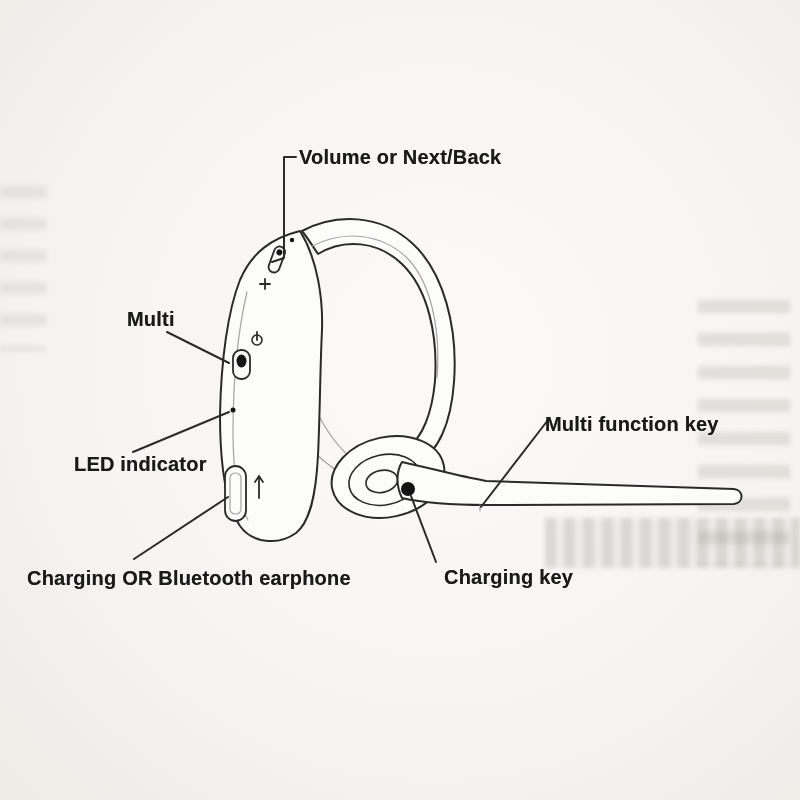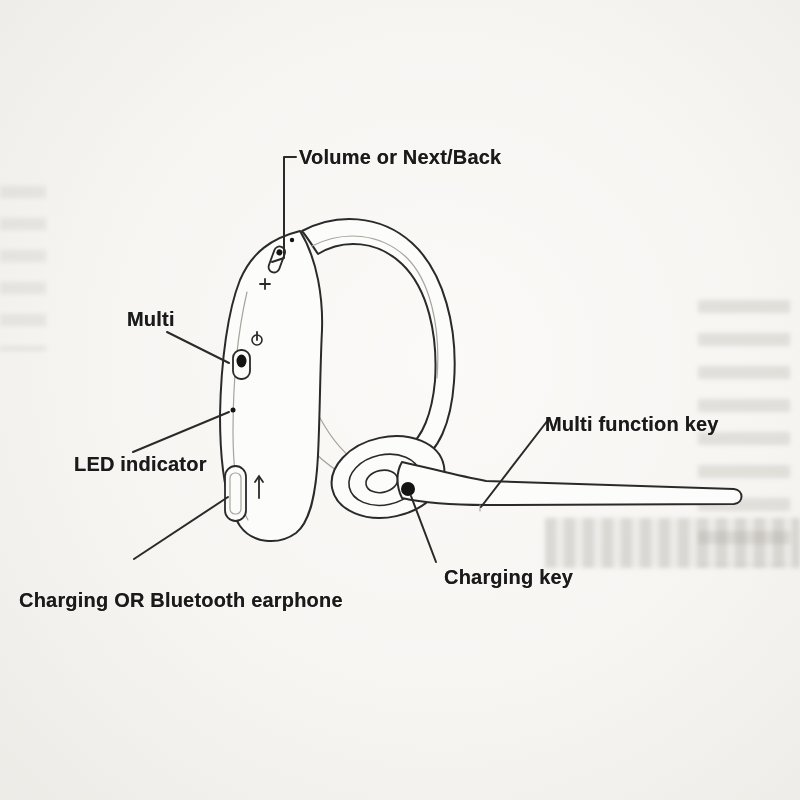--- a/index.html
+++ b/index.html
@@ -25,21 +25,21 @@
     font-weight:bold;
     font-size:20px;
     color:var(--ink);
     white-space:nowrap;
     letter-spacing:.2px;
     text-shadow:0 0 .4px rgba(0,0,0,.55);
   }
   #lbl-volume{left:299px;top:146px;}
   #lbl-power{left:127px;top:308px;}
   #lbl-led{left:62px;top:453px;margin-left:12px;}
-  #lbl-charging{left:19px;top:567px;margin-top:22px;}
+  #lbl-charging{left:27px;top:567px;}
   #lbl-multi{left:545px;top:397px;margin-top:16px;}
   #lbl-function{left:444px;top:566px;}
 
   svg{position:absolute;left:0;top:0;}
   .part{fill:#fcfcfb;stroke:var(--line);stroke-width:2;stroke-linejoin:round;}
   .ring{fill:none;stroke:var(--line);stroke-width:1.6;}
   .ln{fill:none;stroke:var(--line);stroke-width:1.8;stroke-linecap:round;}
   .thin{fill:none;stroke:#a8a49c;stroke-width:1.2;stroke-linecap:round;}
   .dark{fill:#141414;stroke:none;}
   .callout{fill:none;stroke:var(--line);stroke-width:2;stroke-linecap:round;stroke-linejoin:round;}

